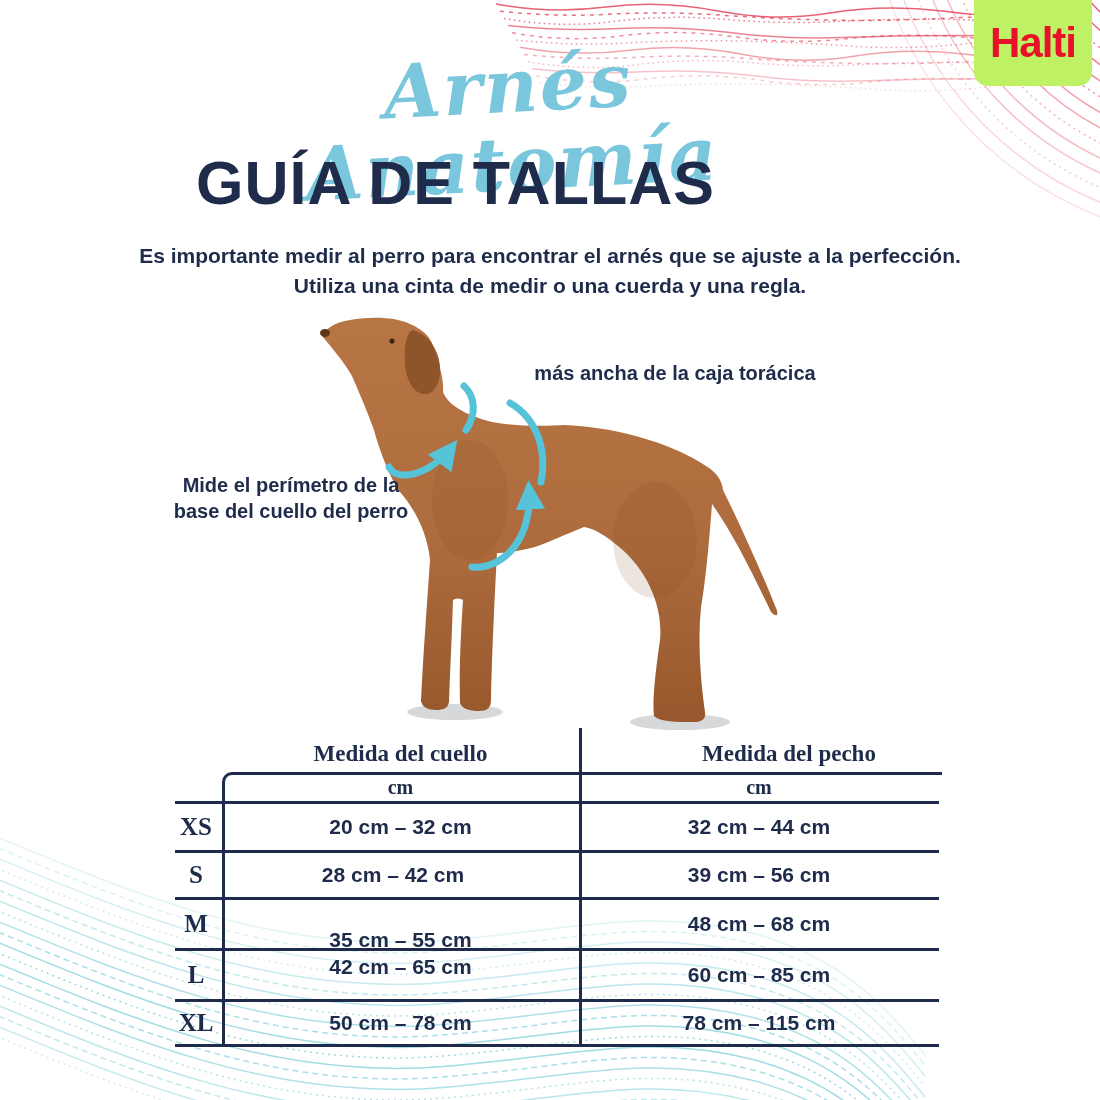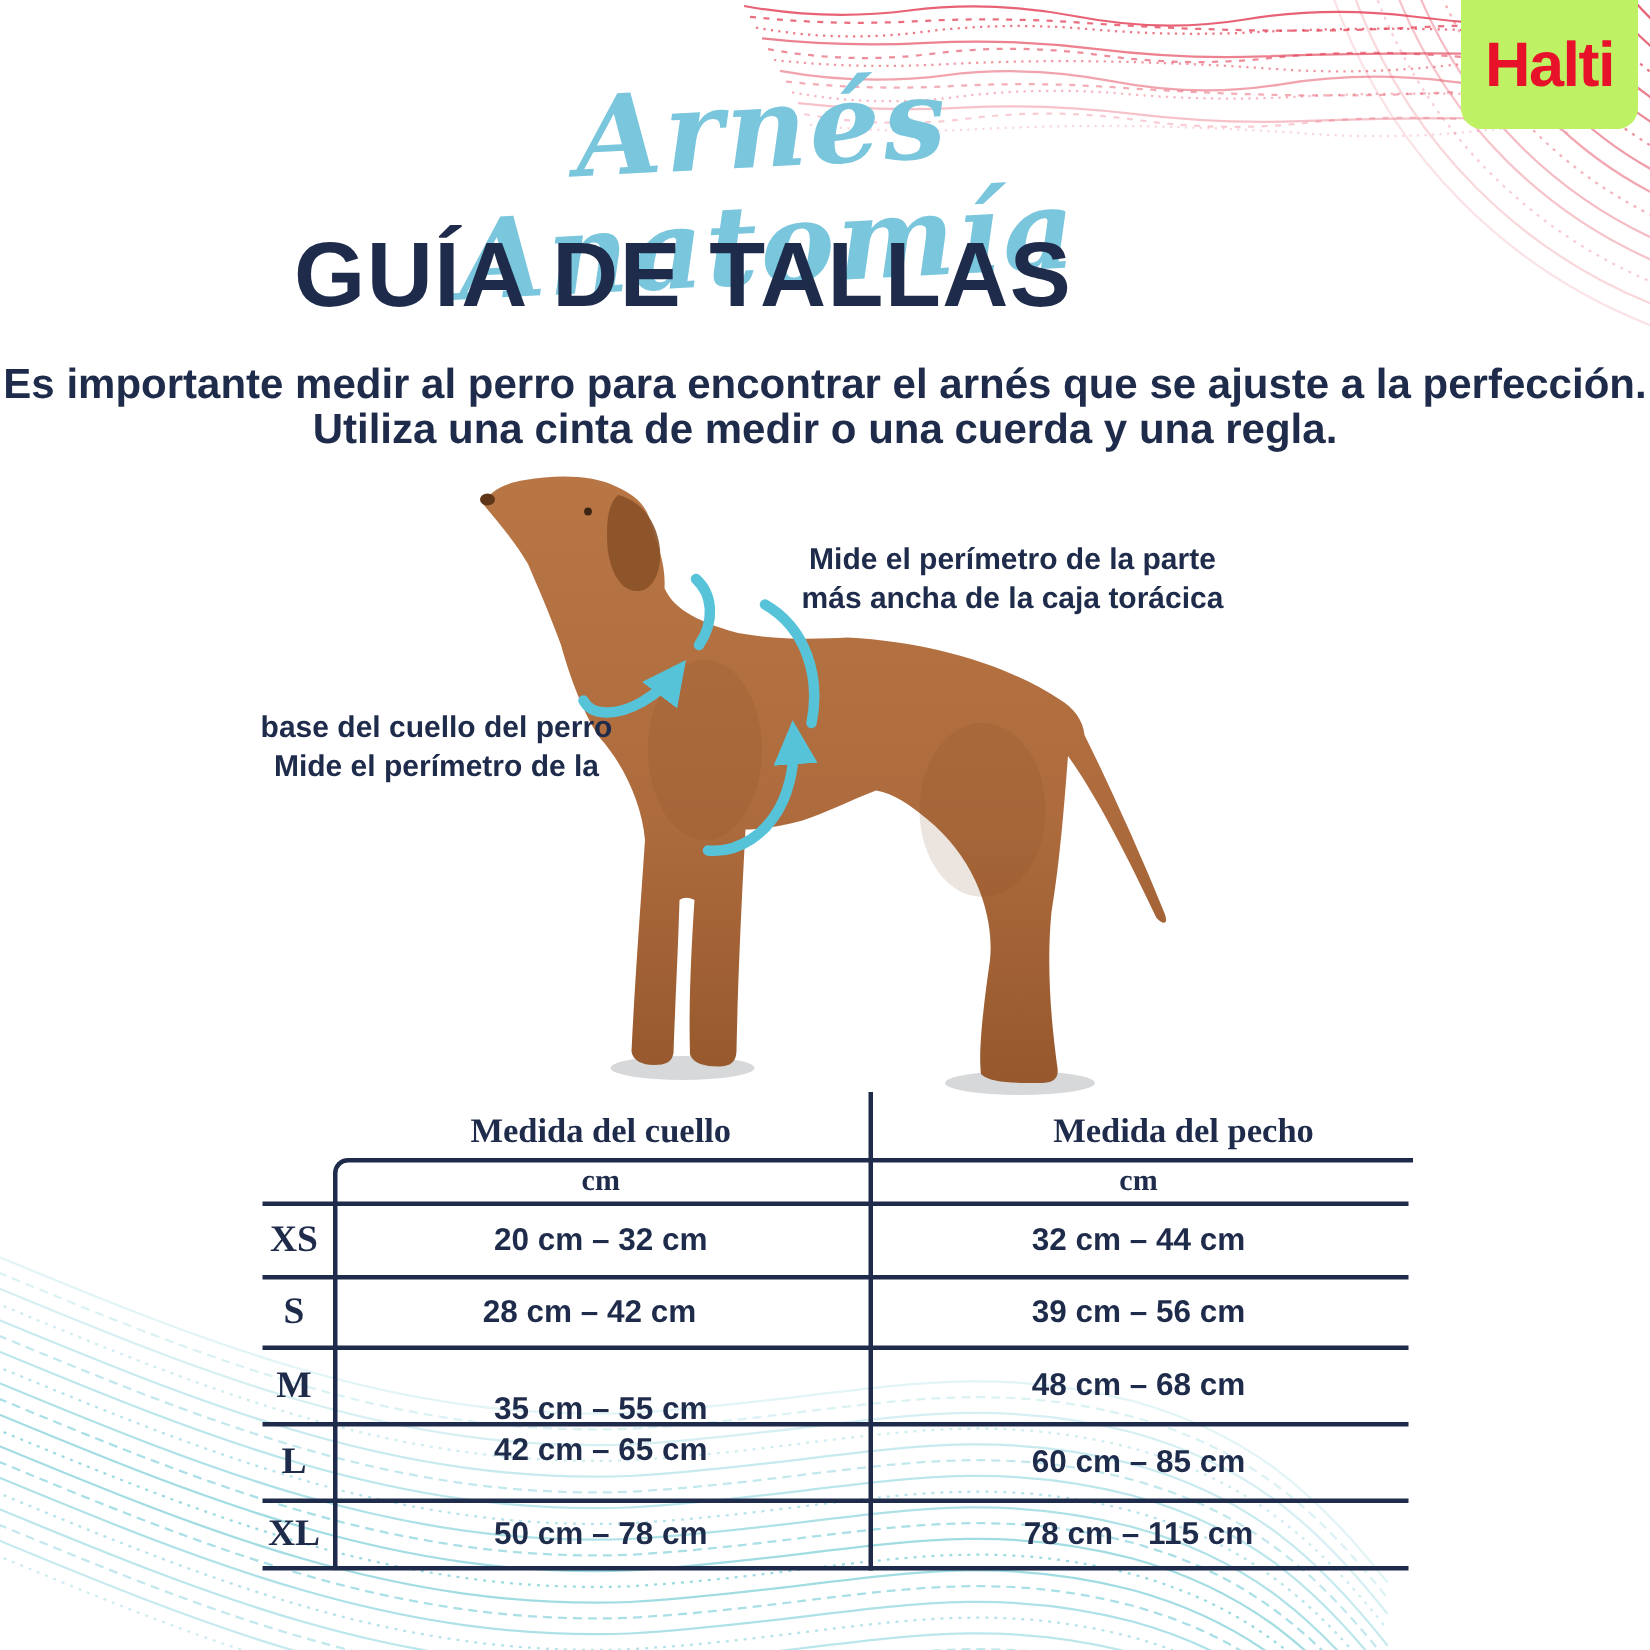--- a/index.html
+++ b/index.html
@@ -14,21 +14,21 @@
              font-family:"Liberation Sans",sans-serif;}
 
   .script-title{position:absolute;left:175px;top:48px;width:670px;text-align:center;
                 font-family:"DejaVu Serif",serif;font-style:italic;font-weight:bold;
                 font-size:74px;line-height:1.05;color:#7ac6dd;transform:rotate(-3deg);
                 letter-spacing:2px;}
   .main-title{position:absolute;left:196px;top:148px;width:640px;
               font-size:61px;font-weight:800;color:#1e2b4a;letter-spacing:1px;
               font-family:"Liberation Sans",sans-serif;}
   .intro{position:absolute;left:0;top:241px;width:1100px;text-align:center;
-         font-size:28px;font-weight:700;color:#1e2b4a;line-height:30px;}
+         font-size:21px;font-weight:700;color:#1e2b4a;line-height:30px;}
 
   .note{position:absolute;text-align:center;font-size:20px;font-weight:600;
         color:#1e2b4a;line-height:26px;}
   .note-chest{left:520px;top:360px;width:310px;}
   .note-neck{left:158px;top:472px;width:266px;}
 
   .dog-wrap{position:absolute;left:280px;top:300px;width:530px;height:440px;}
 
   
   .tline{position:absolute;background:#1e2b4a;}
@@ -180,26 +180,25 @@
       <g stroke="#57c3d8" stroke-width="7" fill="none" stroke-linecap="round">
         <path d="M 389,467 C 394,477 410,478 428,468 C 438,462 446,455 452,447" marker-end="url(#ah)"></path>
         <path d="M 464,386 C 475,396 477,414 466,430"></path>
         <path d="M 510,403 C 538,419 547,452 541,482"></path>
         <path d="M 472,567 C 492,569 512,556 522,534 C 528,520 530,504 529,489" marker-end="url(#ah)"></path>
       </g>
     </svg>
   </div>
 
   <div class="note note-chest">
-    <div>Mide el perímetro de la parte</div>
     <div>más ancha de la caja torácica</div>
   </div>
   <div class="note note-neck">
+    <div>Mide el perímetro de la</div>
     <div>base del cuello del perro</div>
-    <div>Mide el perímetro de la</div>
   </div>
 
   <div>
 
     <div class="tline" style="left:579px;top:728px;width:3px;height:319px;"></div>
     <div class="tbox"></div>
     <div class="tline" style="left:175px;top:801px;width:764px;height:3px;"></div>
     <div class="tline" style="left:175px;top:850px;width:764px;height:3px;"></div>
     <div class="tline" style="left:175px;top:897px;width:764px;height:3px;"></div>
     <div class="tline" style="left:175px;top:948px;width:764px;height:3px;"></div>

